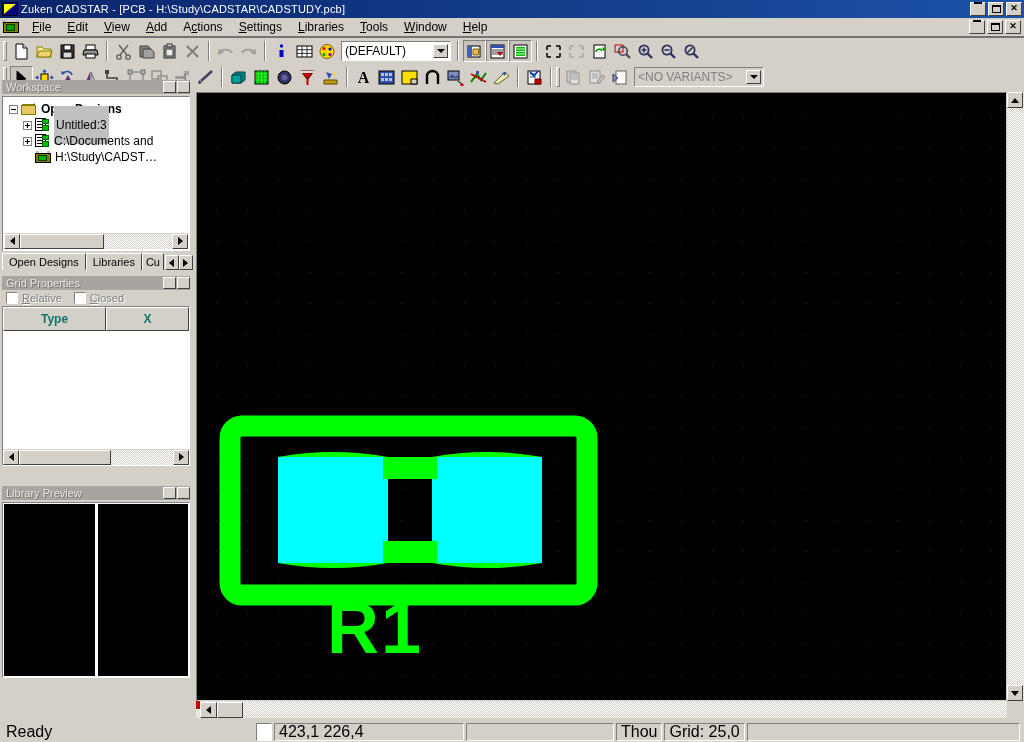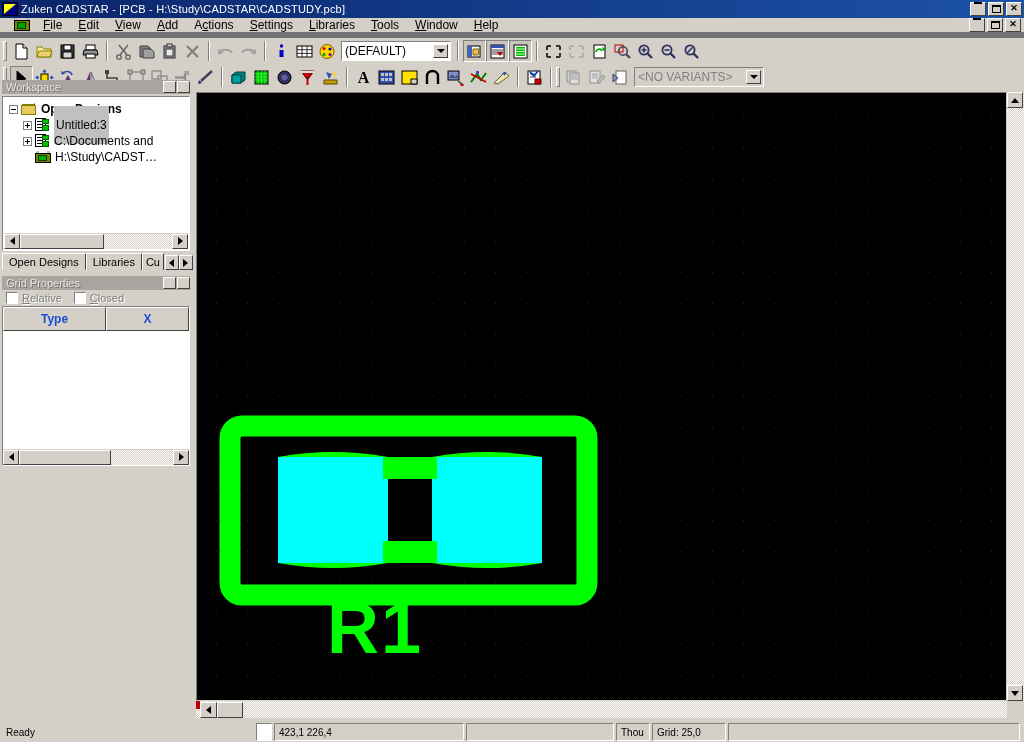--- a/index.html
+++ b/index.html
@@ -35,21 +35,21 @@
     border-top: 1px solid #fff; border-left: 1px solid #fff;
     border-right: 1px solid #404040; border-bottom: 1px solid #404040;
     position: relative; color: #000; font-size: 9px; line-height: 12px; text-align: center;
     font-family: "Liberation Sans", sans-serif;
   }
   .winbtn span { position: relative; top: -1px; font-weight: bold; }
 
   
   .menubar {
     height: 20px; display: flex; align-items: center; background: #d4d0c8;
-    border-bottom: 6px solid #737373; padding-left: 13px;
+    border-bottom: 2px solid #737373; padding-left: 2px;
   }
   .menu-app-icon { width: 18px; height: 16px; margin-right: 4px; position: relative; flex: 0 0 auto; }
   .menu-app-icon .base { position:absolute; left:1px; top:3px; width:16px; height:11px; background:#808000; border:1px solid #000; }
   .menu-app-icon .chip { position:absolute; left:4px; top:5px; width:9px; height:7px; background:#00a000; border:1px solid #004000; }
   .menu-app-icon .pin1 { position:absolute; left:0px; top:1px; width:4px; height:3px; background:#c0c0c0; }
   .menu-app-icon .pin2 { position:absolute; left:13px; top:1px; width:4px; height:3px; background:#c0c0c0; }
   .menu-item {
     padding: 2px 8px; font-size: 12px; color: #000; cursor: default; white-space: nowrap;
   }
   .menu-item u { text-decoration: underline; }
@@ -166,21 +166,21 @@
   .chkrow { display: flex; align-items: center; height: 16px; padding: 2px 0 3px 4px; }
   .chk {
     width: 12px; height: 12px; background: #fff; margin-right: 4px; flex:0 0 auto;
     border-top:1px solid #808080; border-left:1px solid #808080; border-right:1px solid #fff; border-bottom:1px solid #fff;
   }
   .chklbl { font-size: 11px; color: #808080; margin-right: 12px; text-shadow: 1px 1px 0 #fff; }
   .chklbl u { text-decoration: underline; }
   .grid-hdr { display: flex; height: 24px; }
   .gh {
     background: #d4d0c8; display:flex; align-items:center; justify-content:center;
-    font-size: 12px; font-weight: bold; color:#1d4ed8;
+    font-size: 12px; font-weight: bold; color:#0f766e;
     border-top:1px solid #fff; border-left:1px solid #fff; border-right:1px solid #404040; border-bottom:1px solid #404040;
   }
 
   
   .libprev { display:flex; height: 156px; background:#fff; }
   .libprev .half { flex: 1 1 0; background:#000; }
   .libprev .mid { width: 3px; background:#fff; }
 
   
   .canvas-wrap { position: absolute; left: 196px; top: 92px; width: 828px; height: 626px; background:#d4d0c8; }
@@ -200,21 +200,21 @@
   .hsb2 { position:absolute; left:0; right:17px; bottom:0; height:17px; display:flex; align-items:center;
           background-image: repeating-conic-gradient(#ffffff 0% 25%, #d4d0c8 0% 50%); background-size:2px 2px; }
   .corner { position:absolute; right:0; bottom:0; width:17px; height:17px; background:#d4d0c8; }
 
   
   .statusbar {
     position: absolute; left: 0; bottom: 0; width: 1024px; height: 22px;
     background: #d4d0c8; display: flex; align-items: center; padding: 2px 2px 0 2px;
   }
   .sfield {
-    height: 18px; display: flex; align-items: center; padding: 0 4px; font-size: 10px;
+    height: 18px; display: flex; align-items: center; padding: 0 4px; font-size: 16px;
     border-top:1px solid #808080; border-left:1px solid #808080;
     border-right:1px solid #fff; border-bottom:1px solid #fff;
     margin-right: 2px; white-space: nowrap;
   }
   .sfield.flat { border: none; }
 </style>
 </head>
 <body>
 
 <div id="app">
@@ -726,20 +726,34 @@
         <div style="position:absolute;left:0;right:0;top:24px;bottom:17px;background:#fff;"></div>
         <div class="hsb" style="position:absolute; left:0px; right:0px; bottom:0px;">
           <div class="sbtn arr-l"></div>
           <div class="sb-thumb" style="width:92px"></div>
           <div class="sb-track"></div>
           <div class="sbtn arr-r"></div>
         </div>
       </div>
     </div>
 
+    <div class="panel" style="height:195px">
+      <div class="panel-title">
+        <span class="ttl">Library Preview</span>
+        <span class="pbtn">▲</span>
+        <span class="pbtn">✕</span>
+      </div>
+      <div class="sunken" style="height:176px; margin-top:2px; padding:1px;">
+        <div class="libprev" style="height:100%;">
+          <div class="half"></div>
+          <div class="mid"></div>
+          <div class="half"></div>
+        </div>
+      </div>
+    </div>
   </div>
 
   <div class="canvas-wrap">
     <div class="cv-frame"></div>
 
     <div class="cv">
 
       <svg width="809" height="607" viewBox="0 0 809 607" style="position:absolute;left:0;top:0;">
 
         <rect x="33" y="333" width="357" height="169" rx="12" ry="12" fill="none" stroke="#00ff00" stroke-width="21"></rect>

